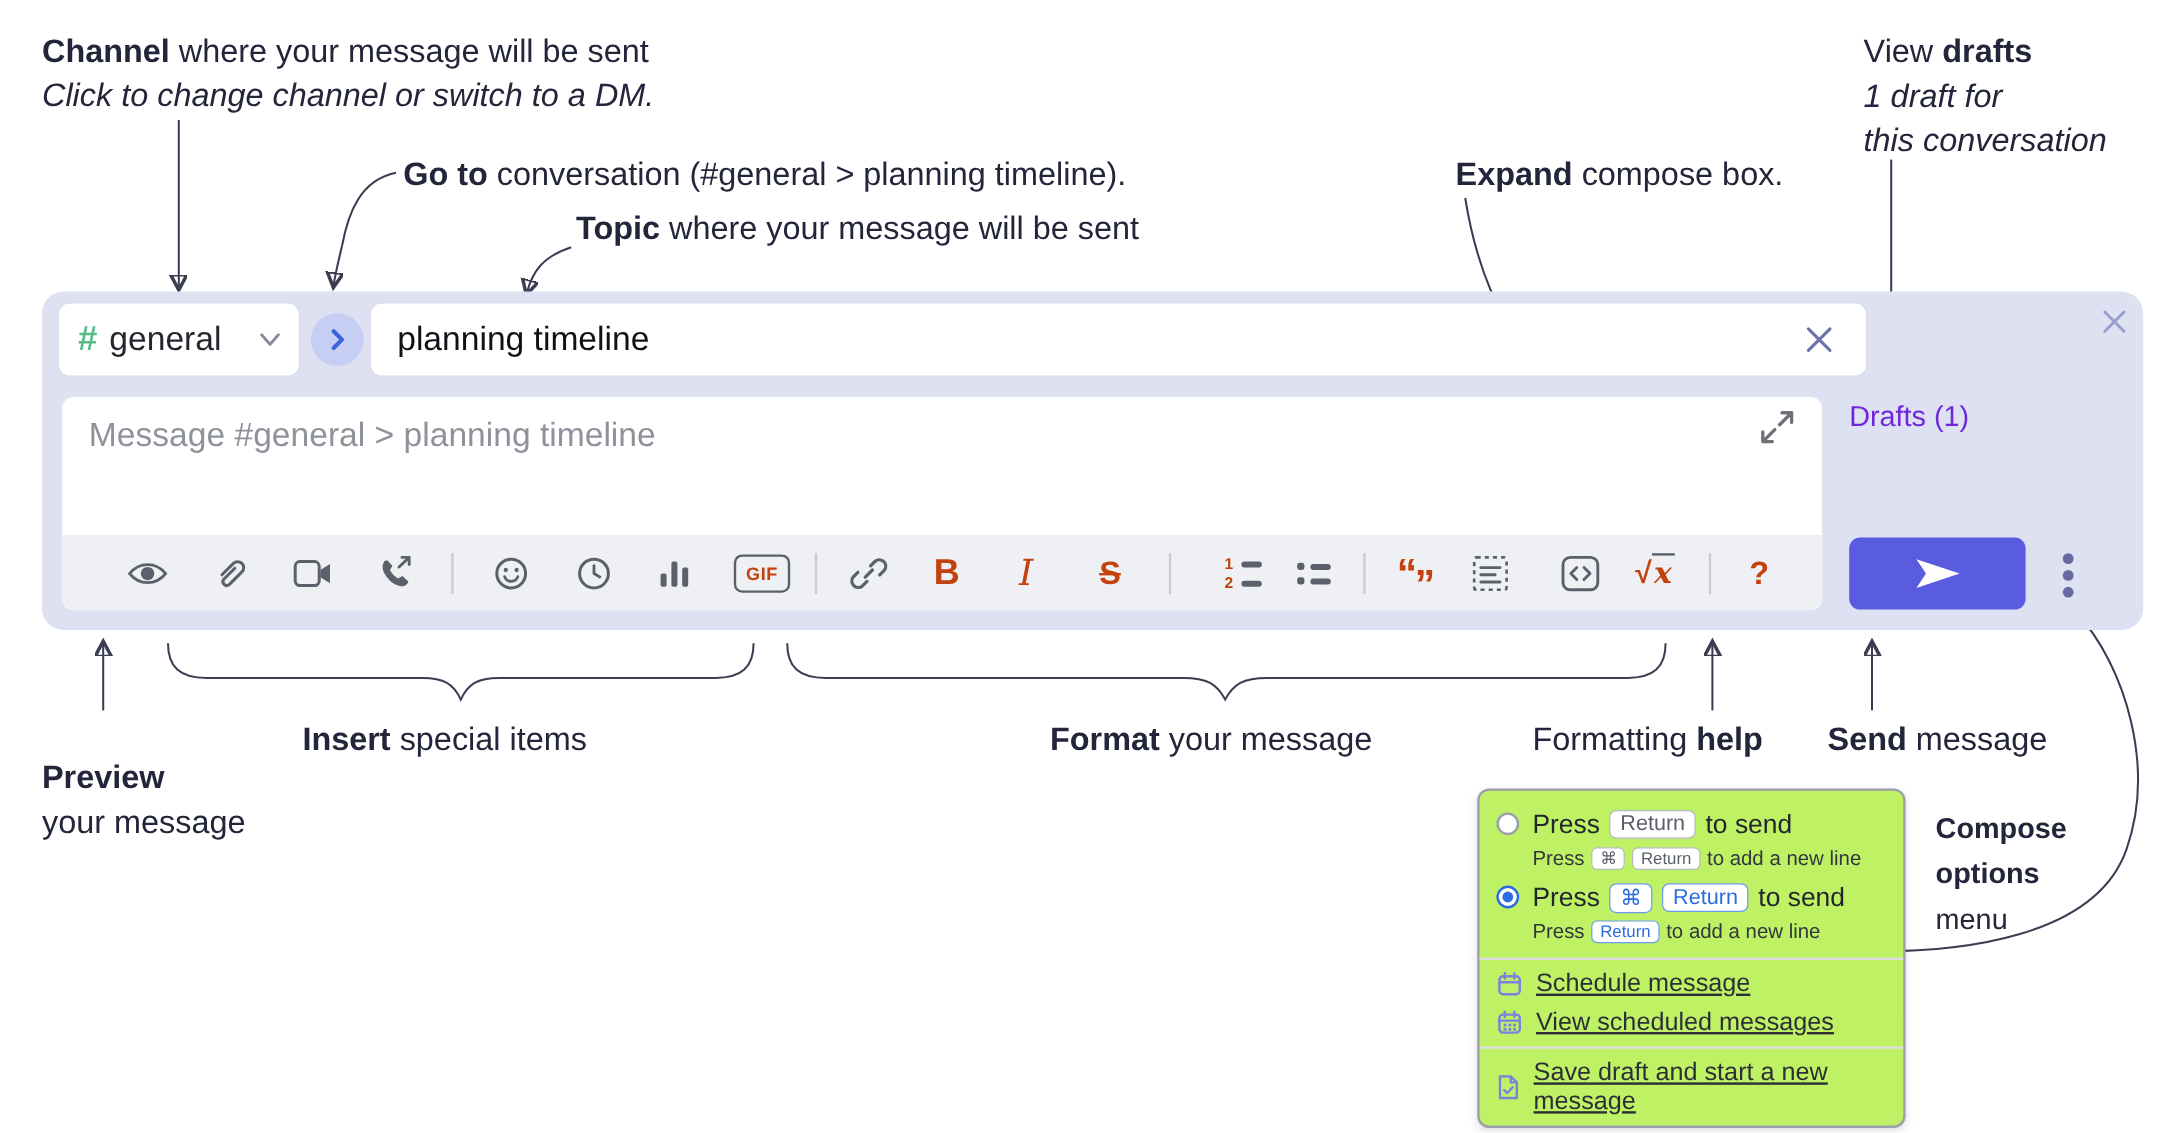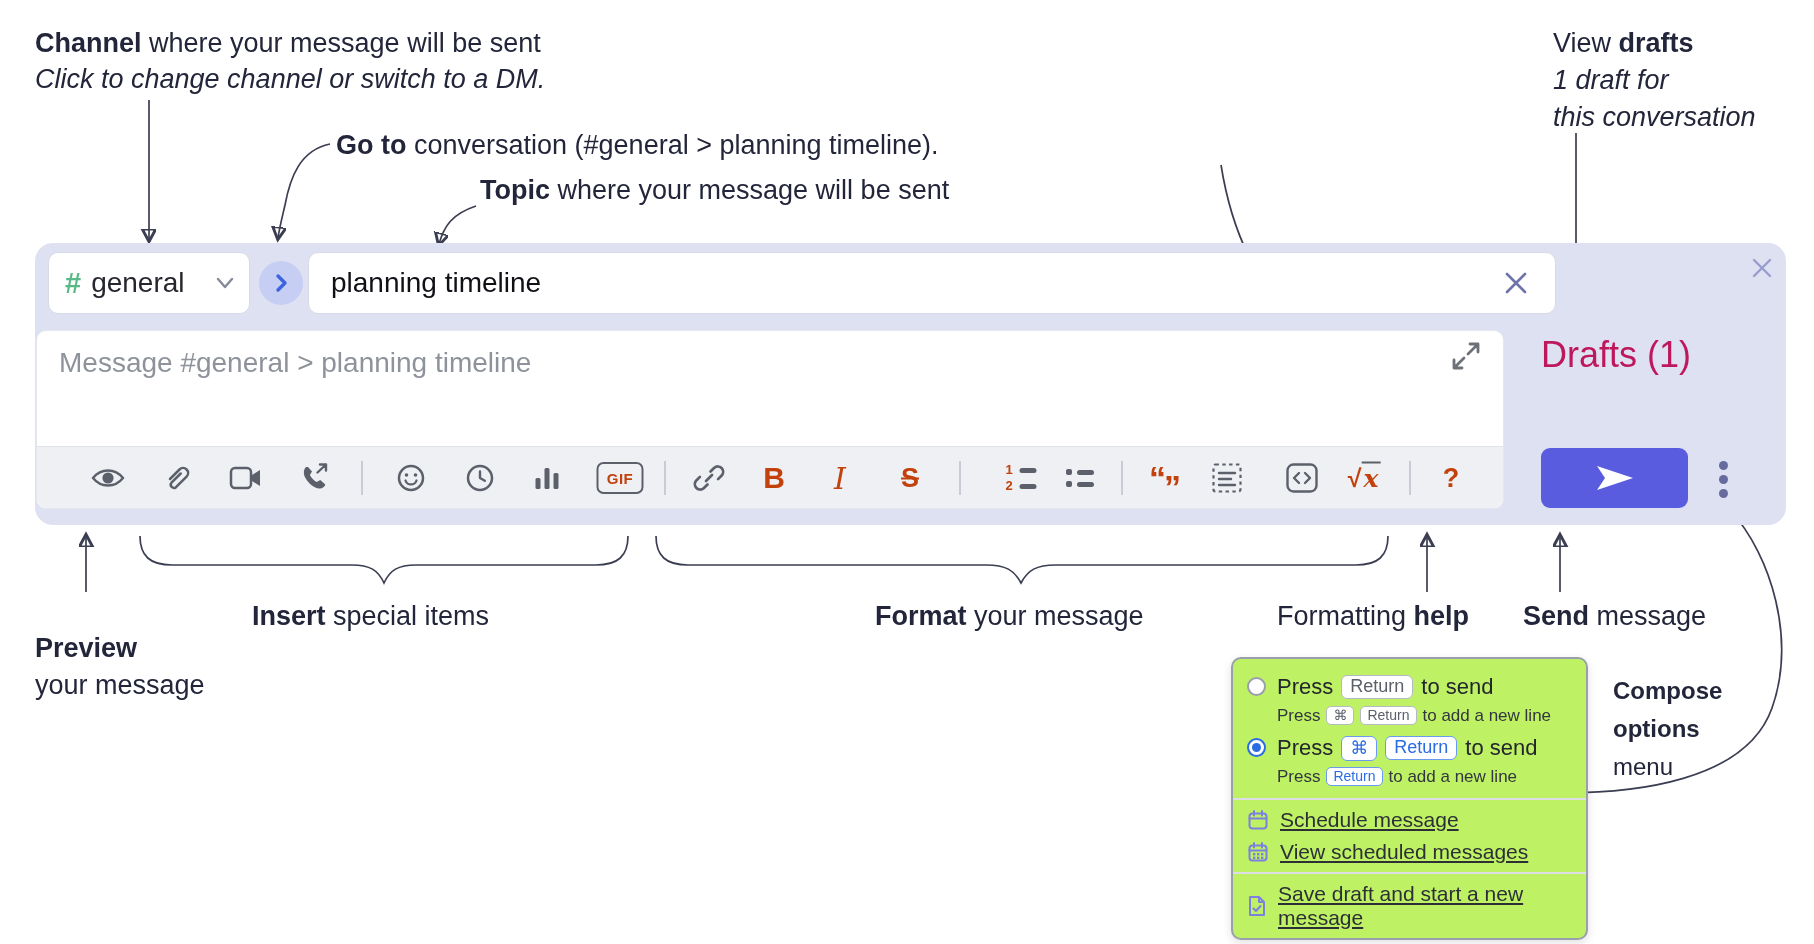--- a/index.html
+++ b/index.html
@@ -36,25 +36,25 @@
     padding:0 14px 0 16px; cursor:pointer; }
   .chan-hash { color:#58ba86; font-size:29px; font-weight:700; }
   .chan-name { font-size:28px; color:#26272e; flex:1; }
   .go-btn { position:absolute; left:224px; top:18px; width:44px; height:44px; border-radius:50%;
     background:#c6cef4; display:flex; align-items:center; justify-content:center; cursor:pointer; }
   .topic-input { position:absolute; left:273px; top:9px; width:1248px; height:62px; background:#fff;
     border:1px solid #d7dae7; border-radius:10px; font-family:"Liberation Sans",sans-serif;
     font-size:28px; color:#101116; padding:0 60px 0 22px; outline:none; }
   .topic-clear { position:absolute; left:1466px; top:25px; width:30px; height:30px; cursor:pointer; }
   .composer-close { position:absolute; left:1713px; top:11px; width:28px; height:28px; cursor:pointer; }
-  .msg-box { position:absolute; left:1px; top:87px; width:1468px; height:179px; background:#fff;
+  .msg-box { position:absolute; left:16px; top:87px; width:1468px; height:179px; background:#fff;
     border:1px solid #e4e6f0; border-radius:10px; }
   .msg-placeholder { position:absolute; left:22px; top:16px; font-size:28px; color:#8e929a; }
   .expand-btn { position:absolute; right:22px; top:10px; width:30px; height:30px; cursor:pointer; }
-  .drafts-link { position:absolute; left:1506px; top:91px; font-size:36px; color:#be185d; cursor:pointer; }
+  .drafts-link { position:absolute; left:1506px; top:91px; font-size:24px; color:#6d28d9; cursor:pointer; }
 
   
   .toolbar { position:absolute; left:0; bottom:0; width:100%; height:62px; background:#eef0f4;
     border-top:1px solid #e1e3ea; border-radius:0 0 10px 10px; }
   .tb { position:absolute; top:31px; transform:translate(-50%,-50%); display:flex;
     align-items:center; justify-content:center; cursor:pointer; color:#c2410c; }
   .tb svg { display:block; }
   .tb-div { position:absolute; top:14px; width:2px; height:34px; background:#c9ccd5; transform:translateX(-50%); }
   .tb-B { font-size:30px; font-weight:800; }
   .tb-I { font-size:30px; font-style:italic; font-family:"DejaVu Serif",serif; }
@@ -105,20 +105,23 @@
   <div class="ann ann-channel">
     <div><b>Channel</b><span> where your message will be sent</span></div>
     <div><i>Click to change channel or switch to a DM.</i></div>
   </div>
   <div class="ann ann-goto">
     <b>Go to</b><span> conversation (#general &gt; planning timeline).</span>
   </div>
   <div class="ann ann-topic">
     <b>Topic</b><span> where your message will be sent</span>
   </div>
+  <div class="ann ann-expand">
+    <b>Expand</b><span> compose box.</span>
+  </div>
   <div class="ann ann-drafts">
     <div><span>View </span><b>drafts</b></div>
     <div><i>1 draft for</i></div>
     <div><i>this conversation</i></div>
   </div>
   <div class="ann ann-preview">
     <div><b>Preview</b></div>
     <div>your message</div>
   </div>
   <div class="ann ann-insert">

